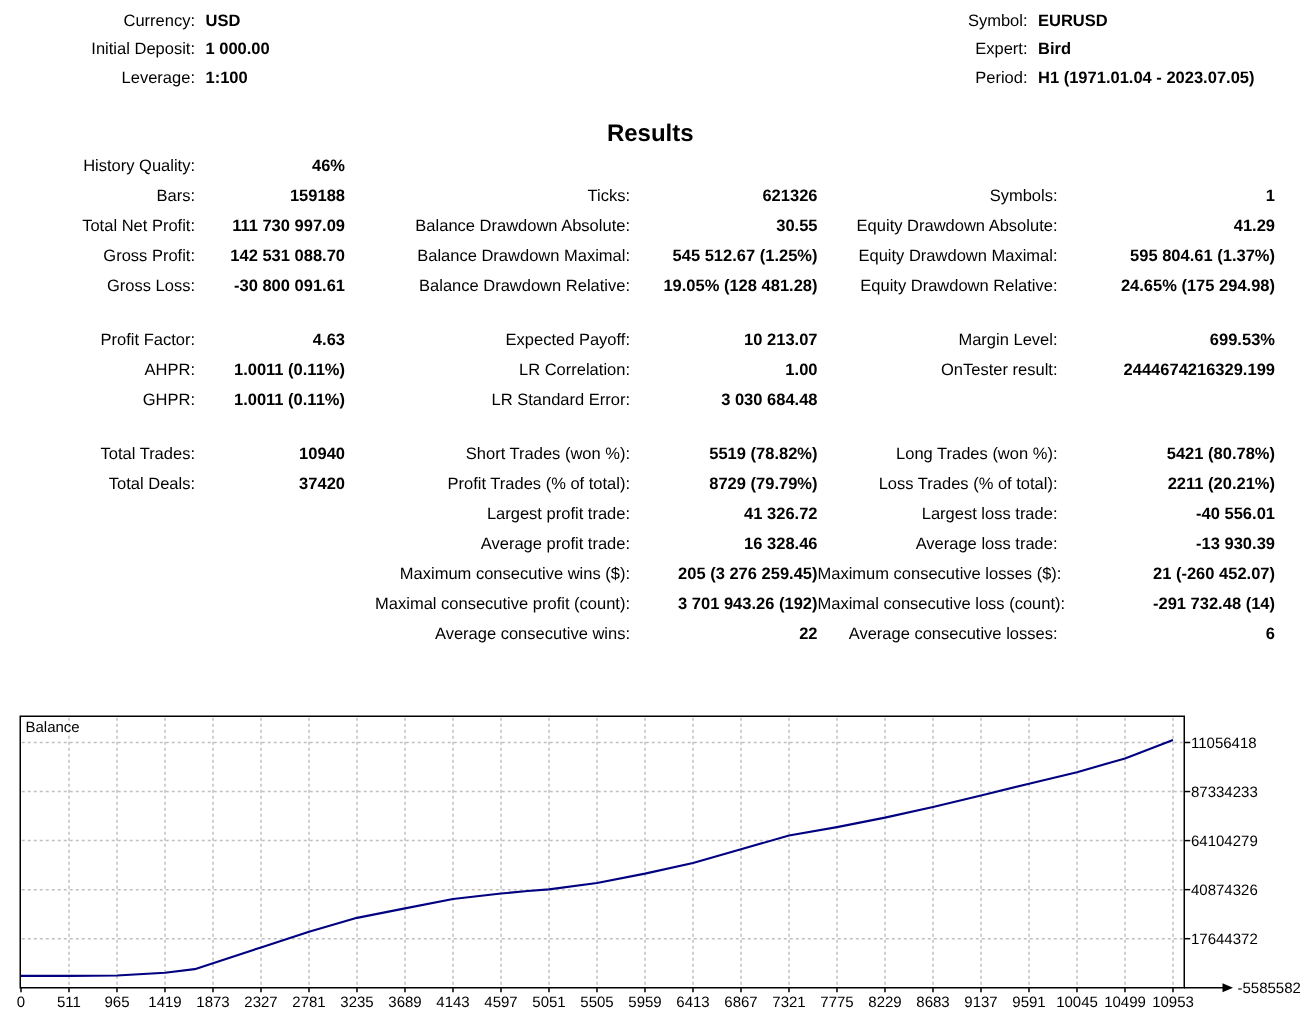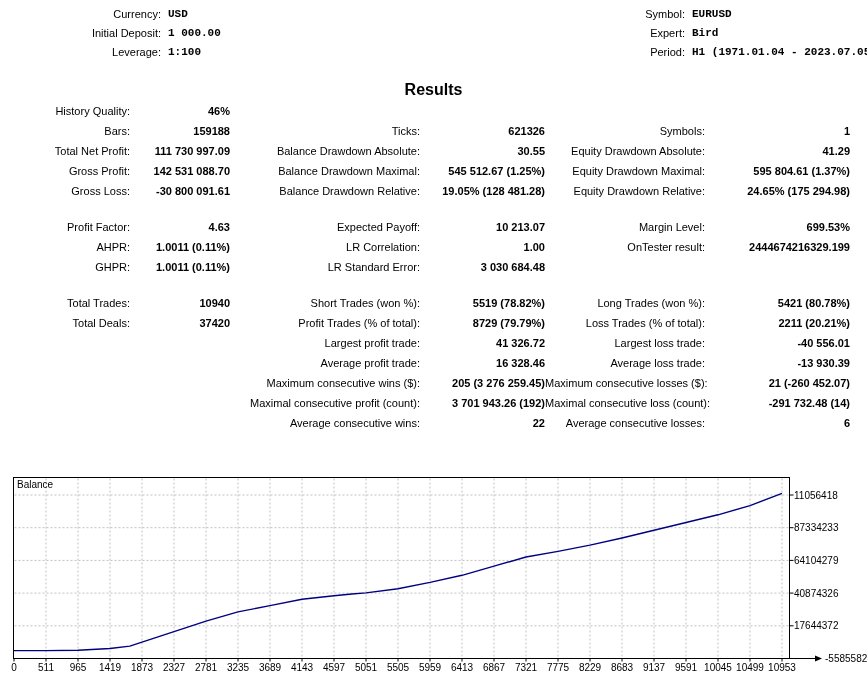--- a/index.html
+++ b/index.html
@@ -6,23 +6,23 @@
   body{
     width:867px;height:680px;background:#ffffff;color:#000;
     font-family:"Liberation Sans","DejaVu Sans",sans-serif;font-size:11px;
     position:relative;overflow:hidden;
   }
   .hdr{position:absolute;top:4px;}
   .hdr-left{left:0;}
   .hdr-right{left:600px;}
   .hdr-row{display:flex;height:19px;align-items:center;}
   .hdr-label{text-align:right;}
-  .hdr-left .hdr-label{width:130px;margin-left:31px;}
+  .hdr-left .hdr-label{width:130px;}
   .hdr-right .hdr-label{width:85px;}
-  .hdr-value{font-weight:bold;margin-left:7px;white-space:pre;font-family:Liberation Mono, monospace;}
+  .hdr-value{font-weight:bold;margin-left:7px;white-space:pre;}
   .results-title{
     position:absolute;top:81px;left:0;width:867px;text-align:center;
     font-weight:bold;font-size:16px;
   }
   #stats{position:absolute;top:101px;left:0;}
   .grp{margin-bottom:16px;}
   .srow{display:flex;height:20px;align-items:center;}
   .cell{text-align:right;white-space:pre;}
   .lbl{font-weight:normal;}
   .val{font-weight:bold;}

